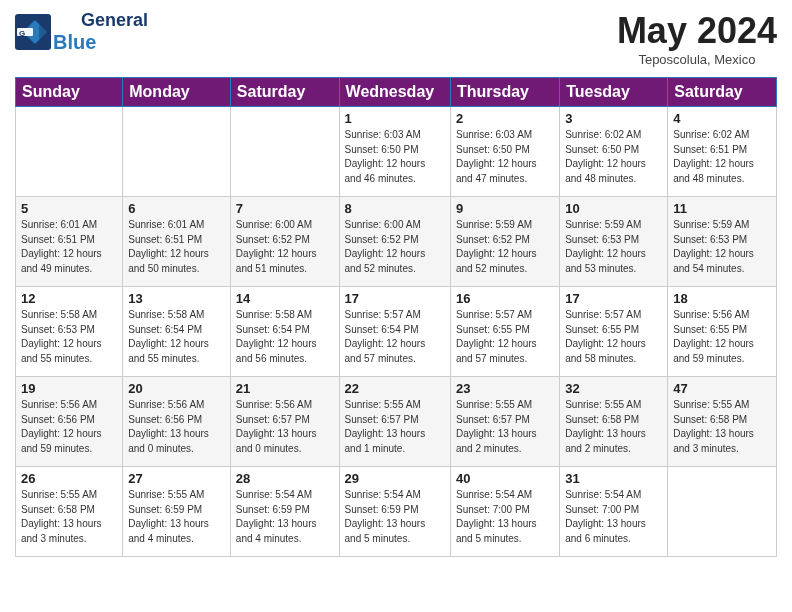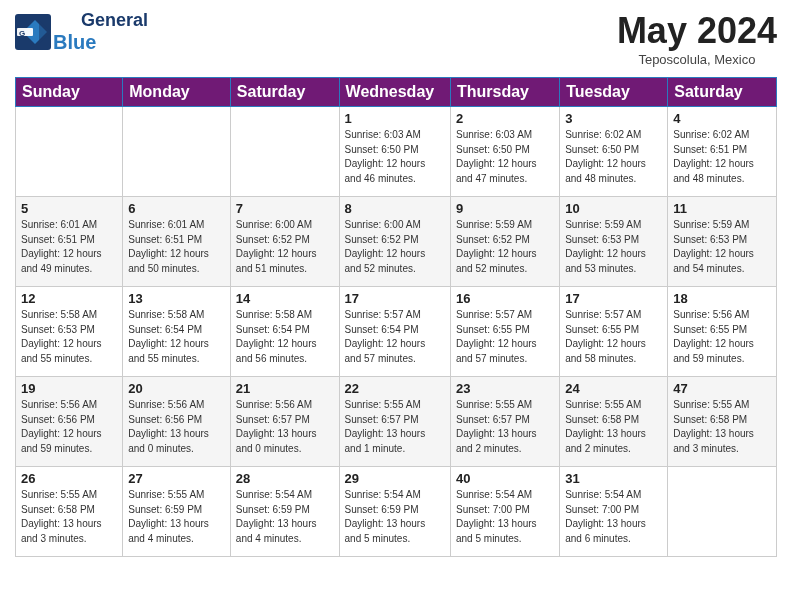--- a/index.html
+++ b/index.html
@@ -219,21 +219,21 @@
           </td>
           <td>
             <span class="day-number">22</span>
             <div class="day-info">Sunrise: 5:55 AM<br>Sunset: 6:57 PM<br>Daylight: 13 hours<br>and 1 minute.</div>
           </td>
           <td>
             <span class="day-number">23</span>
             <div class="day-info">Sunrise: 5:55 AM<br>Sunset: 6:57 PM<br>Daylight: 13 hours<br>and 2 minutes.</div>
           </td>
           <td>
-            <span class="day-number">24</span>
+            <span class="day-number">32</span>
             <div class="day-info">Sunrise: 5:55 AM<br>Sunset: 6:58 PM<br>Daylight: 13 hours<br>and 2 minutes.</div>
           </td>
           <td>
             <span class="day-number">47</span>
             <div class="day-info">Sunrise: 5:55 AM<br>Sunset: 6:58 PM<br>Daylight: 13 hours<br>and 3 minutes.</div>
           </td>
         </tr>
         <tr>
           <td>
             <span class="day-number">26</span>

